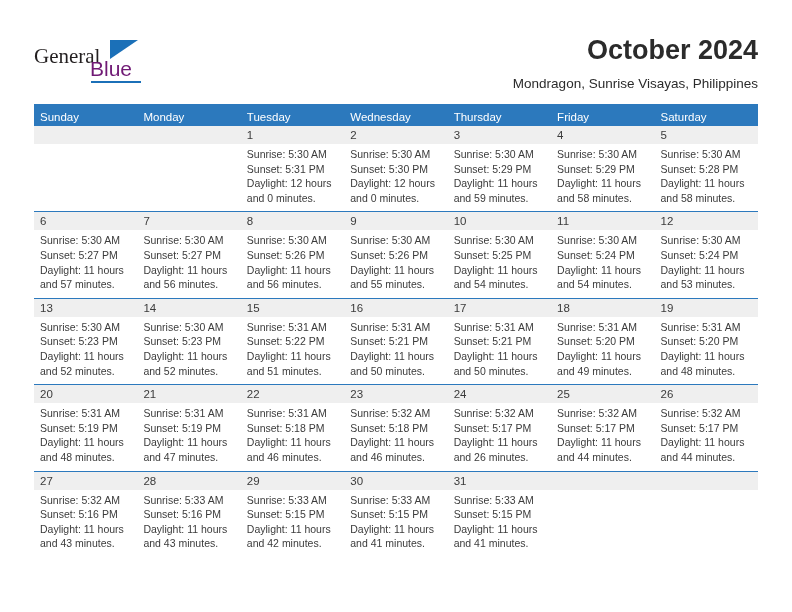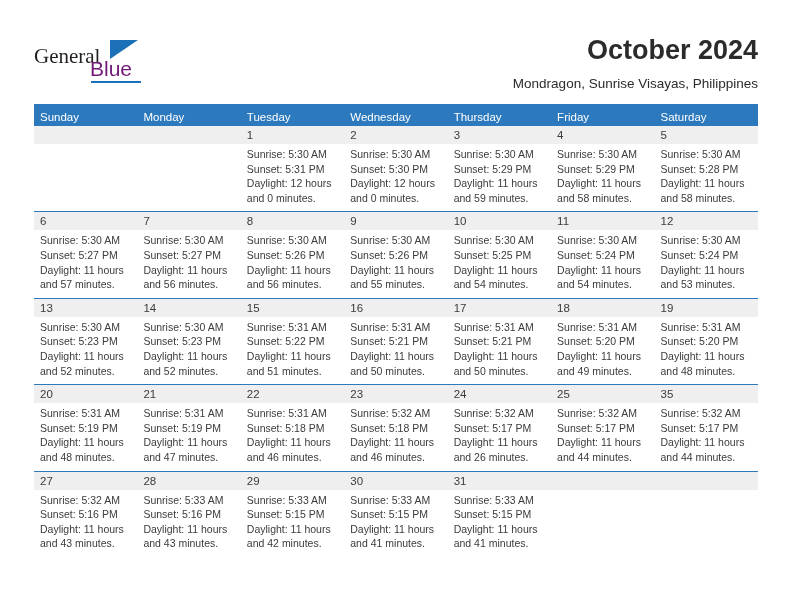--- a/index.html
+++ b/index.html
@@ -346,21 +346,21 @@
           <tr class="week-sep">
             <td colspan="7"></td>
           </tr>
           <tr class="daynum">
             <td>20</td>
             <td>21</td>
             <td>22</td>
             <td>23</td>
             <td>24</td>
             <td>25</td>
-            <td>35</td>
+            <td>26</td>
           </tr>
           <tr class="info">
             <td>
               <span class="info-line">Sunrise: 5:31 AM</span>
               <span class="info-line">Sunset: 5:19 PM</span>
               <span class="info-line">Daylight: 11 hours</span>
               <span class="info-line">and 48 minutes.</span>
             </td>
             <td>
               <span class="info-line">Sunrise: 5:31 AM</span>

